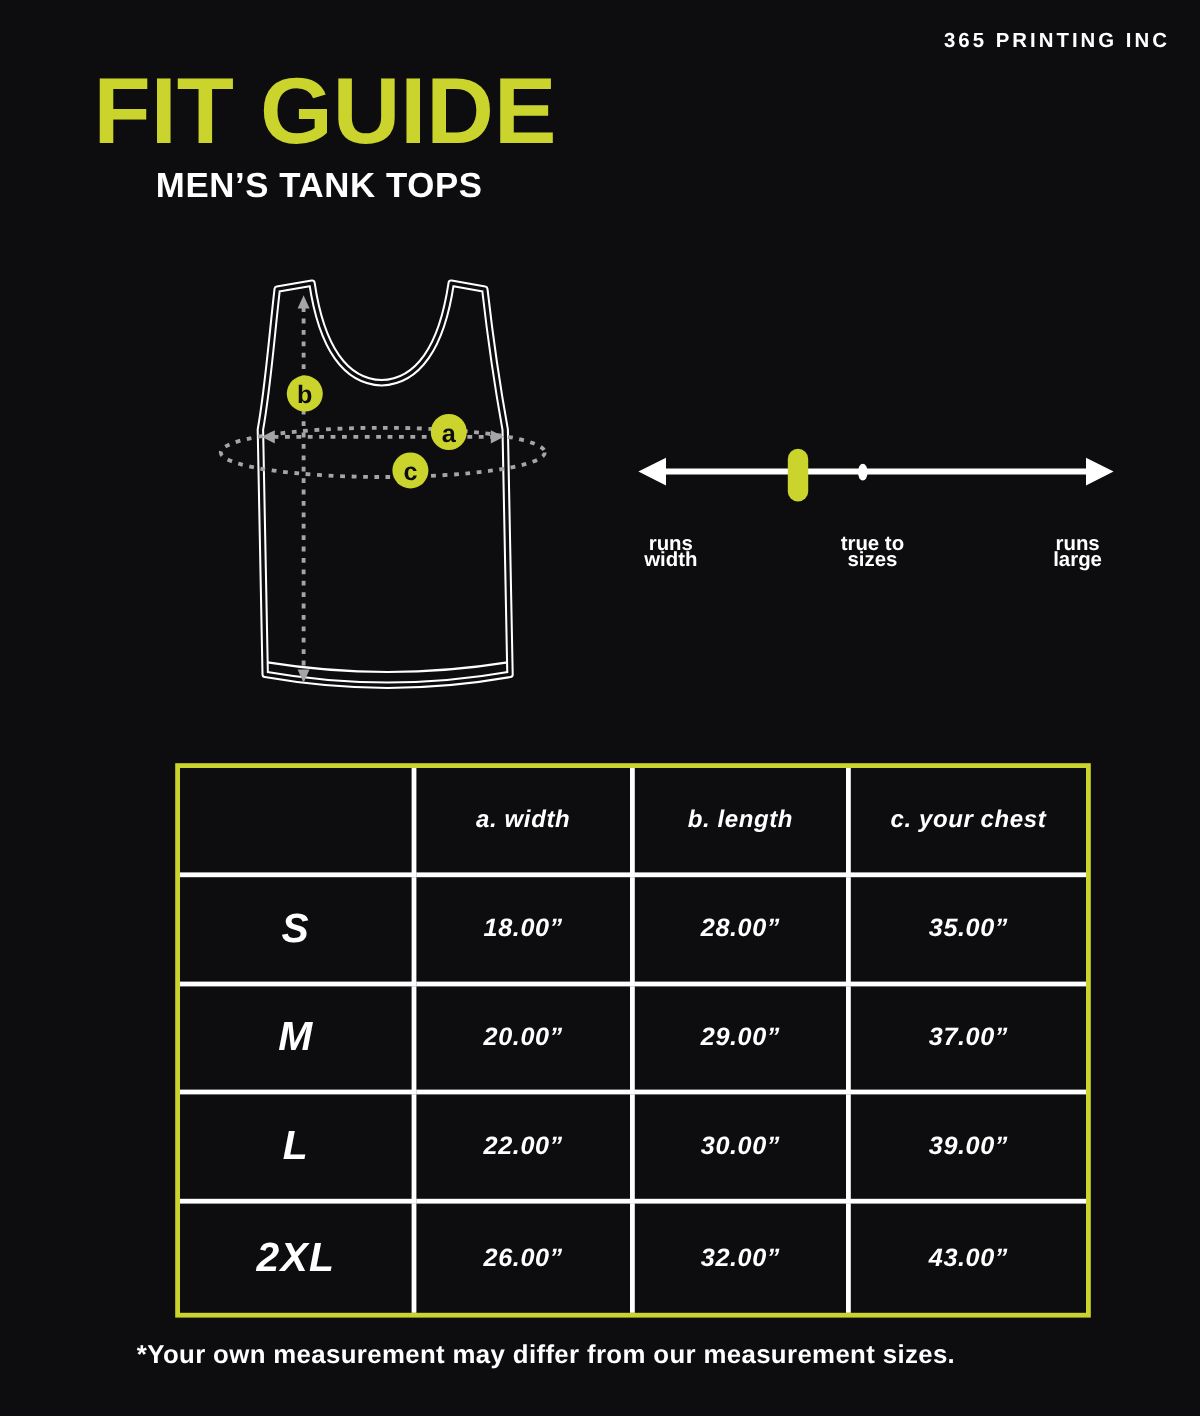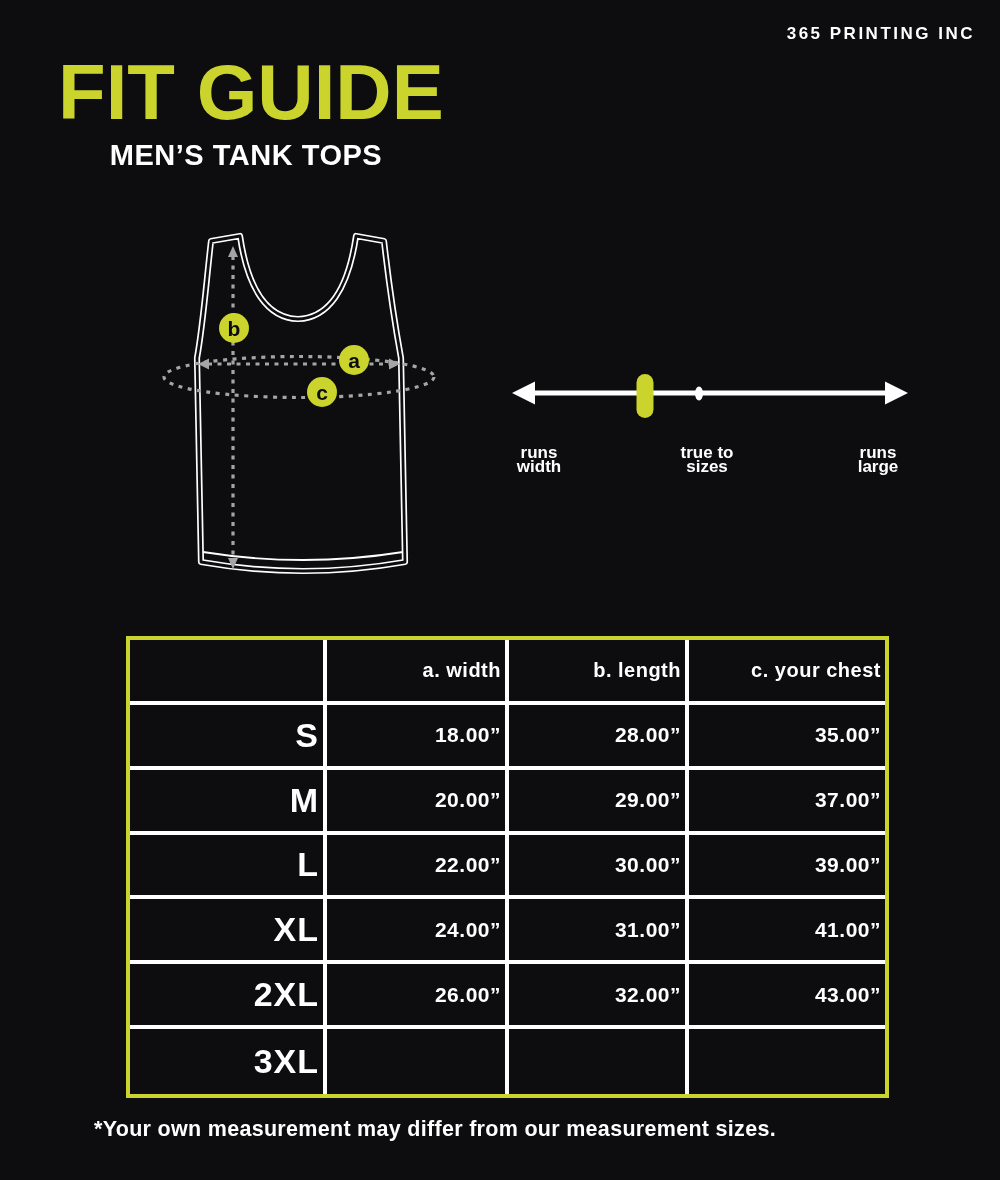--- a/index.html
+++ b/index.html
@@ -11,21 +11,21 @@
   *{margin:0;padding:0;box-sizing:border-box;}
   html,body{background:var(--bg);}
   body{
     width:1000px;height:1180px;
     font-family:"Liberation Sans","DejaVu Sans",sans-serif;
     font-weight:bold;
     color:var(--white);
     position:relative;
     overflow:hidden;
   }
-  .page{position:absolute;inset:0;background:var(--bg);}
+  .page{position:absolute;inset:0;background:var(--bg);margin-left:20px;}
 
   .brand{
     position:absolute;top:24px;right:25px;
     font-size:17px;letter-spacing:2.5px;color:var(--white);
     white-space:nowrap;
   }
   .title{
     position:absolute;left:58px;top:50px;
     font-size:78px;line-height:84px;letter-spacing:0px;
     color:var(--accent);white-space:nowrap;
@@ -66,22 +66,22 @@
   .size-table{
     position:absolute;left:126px;top:636px;
     width:759px;height:462px;
     border:4px solid var(--accent);
     border-collapse:separate;border-spacing:0;
     table-layout:fixed;
   }
   .size-table th,.size-table td{
     border-right:4px solid var(--white);
     border-bottom:4px solid var(--white);
-    text-align:right;vertical-align:middle;
-    color:var(--white);padding:4px;height:61px;
+    text-align:center;vertical-align:middle;
+    color:var(--white);padding:4px;height:61px;font-style:italic;
   }
   .size-table th:last-child,.size-table td:last-child{border-right:none;}
   .size-table tr:last-child td{border-bottom:none;}
   .col-size{width:197px;}
   .col-width{width:182px;}
   .col-length{width:180px;}
   .col-chest{width:196px;}
   .head-cell{font-size:20px;letter-spacing:0.5px;}
   .size-cell{font-size:34px;letter-spacing:1px;}
   .val-cell{font-size:21px;letter-spacing:0.5px;}
@@ -186,35 +186,23 @@
       <td class="val-cell">29.00”</td>
       <td class="val-cell">37.00”</td>
     </tr>
     <tr>
       <td class="size-cell">L</td>
       <td class="val-cell">22.00”</td>
       <td class="val-cell">30.00”</td>
       <td class="val-cell">39.00”</td>
     </tr>
     <tr>
-      <td class="size-cell">XL</td>
-      <td class="val-cell">24.00”</td>
-      <td class="val-cell">31.00”</td>
-      <td class="val-cell">41.00”</td>
-    </tr>
-    <tr>
       <td class="size-cell">2XL</td>
       <td class="val-cell">26.00”</td>
       <td class="val-cell">32.00”</td>
       <td class="val-cell">43.00”</td>
     </tr>
-    <tr>
-      <td class="size-cell">3XL</td>
-      <td class="val-cell"></td>
-      <td class="val-cell"></td>
-      <td class="val-cell"></td>
-    </tr>
   </tbody>
     </table>
 
   <div class="footnote">*Your own measurement may differ from our measurement sizes.</div>
 
 </div>
 
 </body></html>

